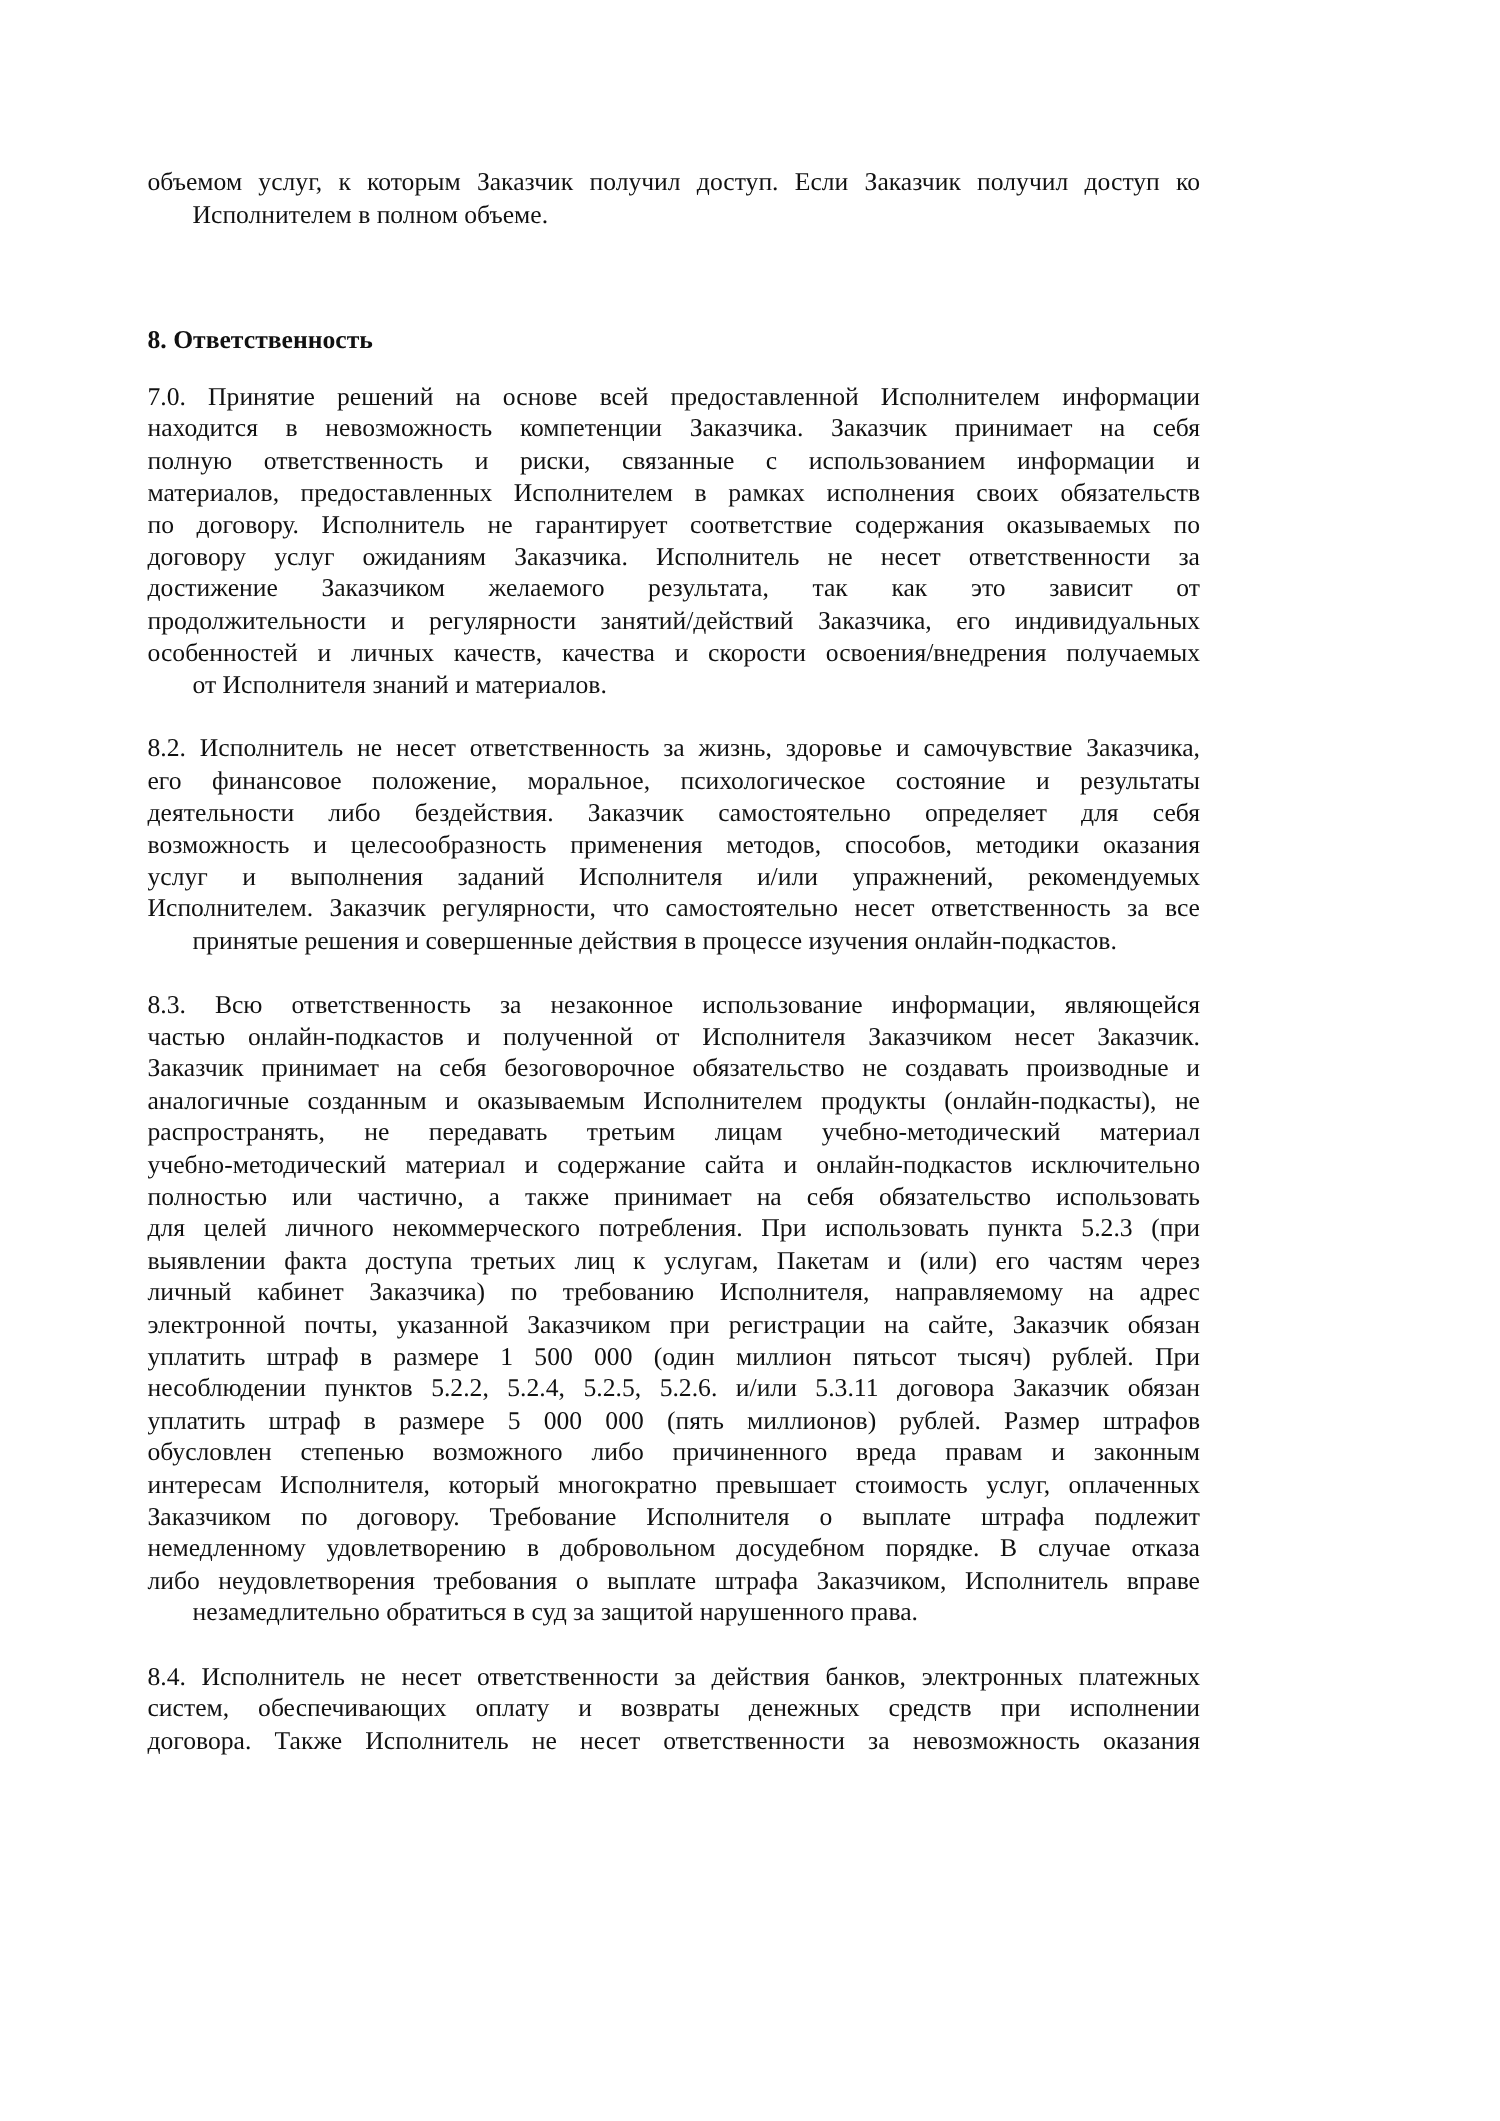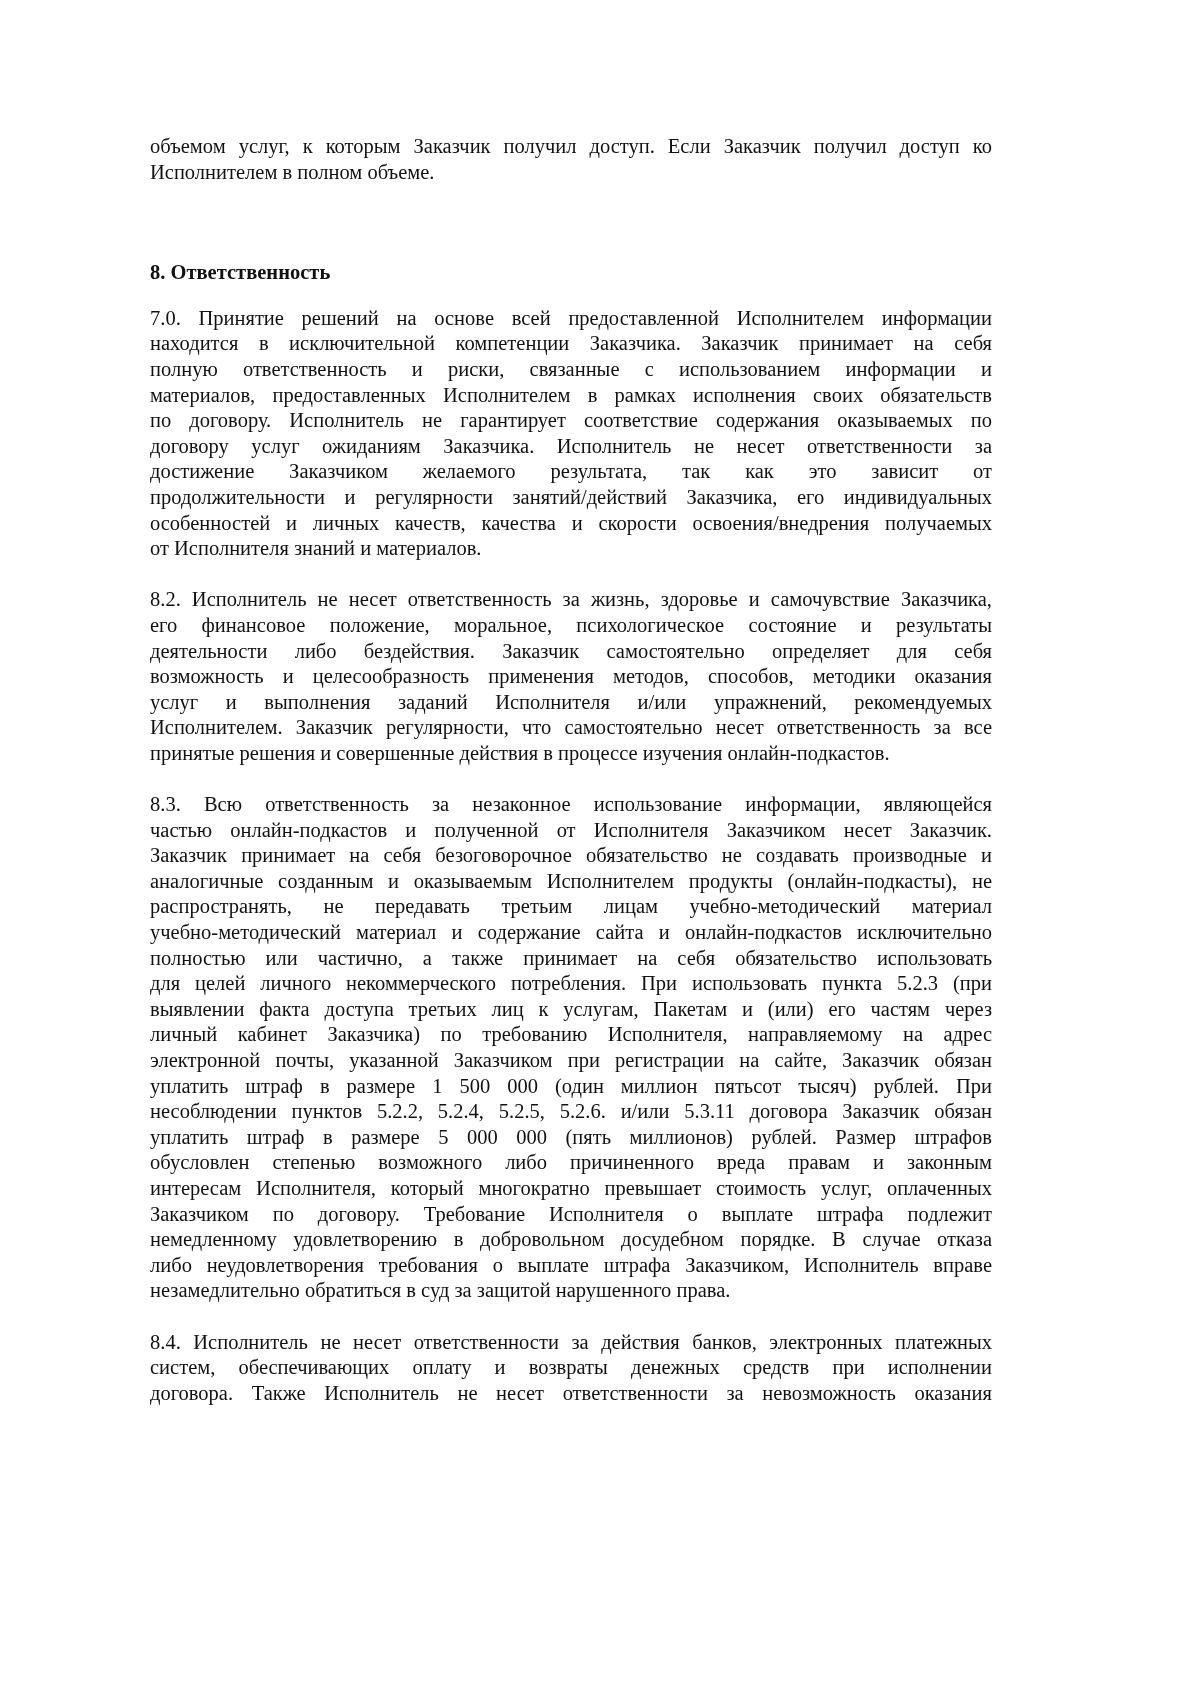--- a/index.html
+++ b/index.html
@@ -1,25 +1,25 @@
 <!DOCTYPE html>
 <html><head>
 <meta charset="utf-8">
 <style>
   html, body { margin: 0; padding: 0; background: #ffffff; }
   body { width: 1200px; height: 1697px; position: relative; overflow: hidden; }
   .page {
-    position: absolute; left: 150px; top: 134px; width: 842px;
+    position: absolute; left: 118px; top: 134px; width: 842px;
     font-family: "Liberation Serif", serif;
     font-size: 20.5px; color: #111;
     line-height: 25.6px;
   }
   .para { margin: 0; }
   .line { display: block; text-align: justify; text-align-last: justify; white-space: nowrap; height: 25.6px; }
-  .line.last { text-align-last: left; }
+  .line.last { text-align-last: left; margin-left: 36px; }
   .heading { font-weight: bold; margin: 0; }
   .gap-big { height: 51px; }
   .gap { height: 25.6px; }
   .gap-sm { height: 20px; }
 </style>
 </head>
 <body>
 
 <div class="page">
   <div class="para">
@@ -28,21 +28,21 @@
   </div>
 
   <div class="gap-big"></div>
 
   <p class="heading" style="margin-top:24px;">8. Ответственность</p>
 
   <div class="gap-sm"></div>
 
   <div class="para">
     <span class="line">7.0. Принятие решений на основе всей предоставленной Исполнителем информации</span>
-    <span class="line">находится в исключительной компетенции Заказчика. Заказчик принимает на себя</span>
+    <span class="line">находится в невозможность компетенции Заказчика. Заказчик принимает на себя</span>
     <span class="line">полную ответственность и риски, связанные с использованием информации и</span>
     <span class="line">материалов, предоставленных Исполнителем в рамках исполнения своих обязательств</span>
     <span class="line">по договору. Исполнитель не гарантирует соответствие содержания оказываемых по</span>
     <span class="line">договору услуг ожиданиям Заказчика. Исполнитель не несет ответственности за</span>
     <span class="line">достижение Заказчиком желаемого результата, так как это зависит от</span>
     <span class="line">продолжительности и регулярности занятий/действий Заказчика, его индивидуальных</span>
     <span class="line">особенностей и личных качеств, качества и скорости освоения/внедрения получаемых</span>
     <span class="line last">от Исполнителя знаний и материалов.</span>
   </div>
 

